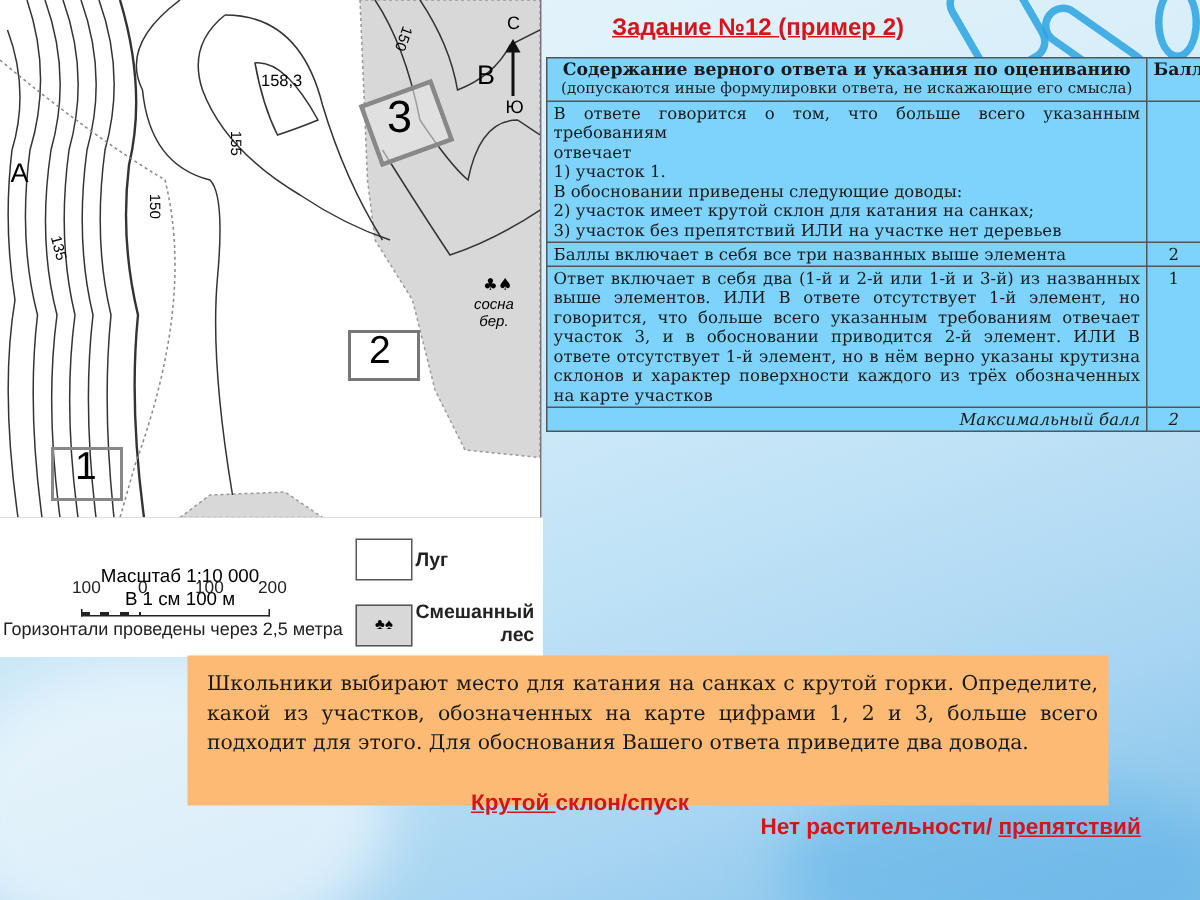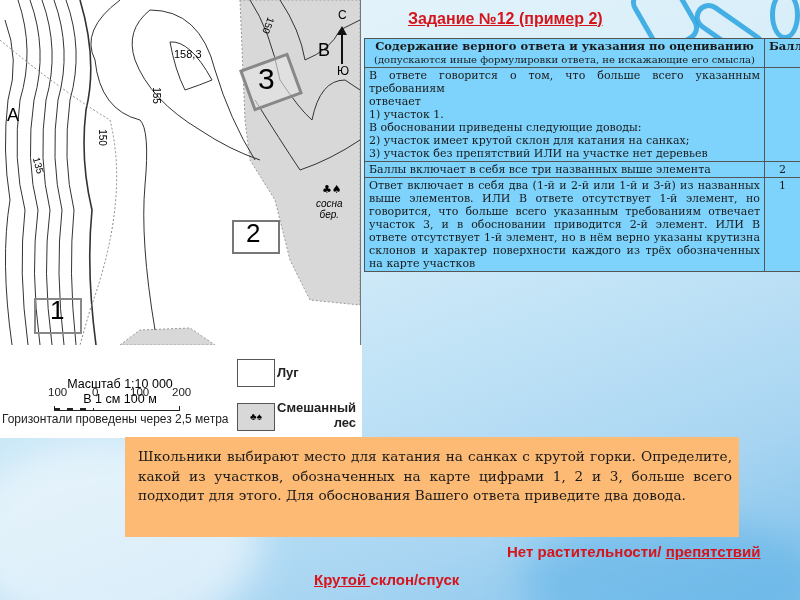--- a/index.html
+++ b/index.html
@@ -147,25 +147,29 @@
     <td class="score"></td>
   </tr>
   <tr>
     <td class="just">Баллы включает в себя все три названных выше элемента</td>
     <td class="score">2</td>
   </tr>
   <tr>
     <td class="just">Ответ включает в себя два (1-й и 2-й или 1-й и 3-й) из названных выше элементов. ИЛИ В ответе отсутствует 1-й элемент, но говорится, что больше всего указанным требованиям отвечает участок 3, и в обосновании приводится 2-й элемент. ИЛИ В ответе отсутствует 1-й элемент, но в нём верно указаны крутизна склонов и характер поверхности каждого из трёх обозначенных на карте участков</td>
     <td class="score">1</td>
   </tr>
+  <tr>
+    <td class="italic">Максимальный балл</td>
+    <td class="score" style="font-style:italic;">2</td>
+  </tr>
 </tbody>
   </table>
 
 <div class="task">
   <div class="task-text">Школьники выбирают место для катания на санках с крутой горки. Определите, какой из участков, обозначенных на карте цифрами 1, 2 и 3, больше всего подходит для этого. Для обоснования Вашего ответа приведите два довода.</div>
 </div>
 
-<div class="callout" style="left:314px;top:571px;">
+<div class="callout" style="left:314px;top:527px;">
   <span class="u">Крутой </span><span>склон/спуск</span>
 </div>
 <div class="callout" style="left:507px;top:543px;">
   <span>Нет растительности/ </span><span class="u">препятствий</span>
 </div>
 
 </body></html>

